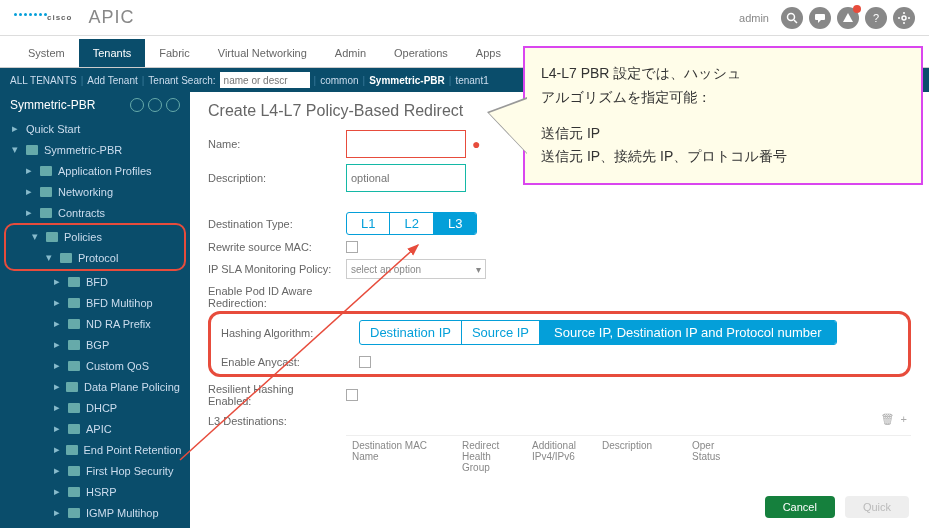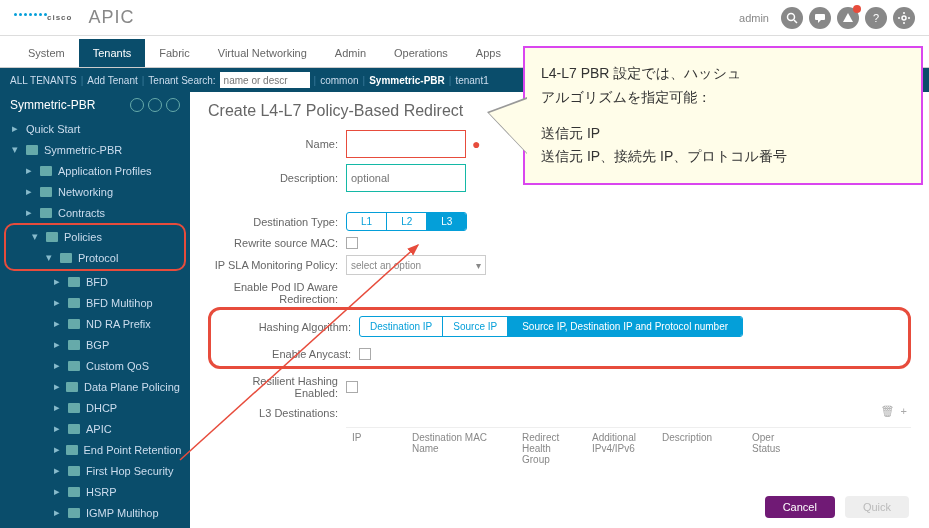--- a/index.html
+++ b/index.html
@@ -33,41 +33,41 @@
 .sb-item.l1{padding-left:12px}
 .sb-item.l2{padding-left:26px}
 .sb-item.l3{padding-left:40px}
 .sb-item.l4{padding-left:54px}
 .chev{width:8px;display:inline-block;color:#8bc}
 .folder-icon{width:12px;height:10px;background:#6aa;display:inline-block;border-radius:1px;flex-shrink:0}
 .box-policies{border:2px solid #e74c3c;border-radius:10px;margin:0 4px;padding:1px 0}
 .content{flex:1;padding:10px 18px;position:relative;color:#555}
 .content h2{font-size:16px;font-weight:400;color:#666;margin-bottom:10px}
 .form-row{display:flex;align-items:center;margin-bottom:6px}
-.form-row label{width:130px;text-align:right;margin-right:8px;font-size:11px;color:#666}
+.form-row label{width:130px;margin-right:8px;font-size:11px;color:#666}
 .form-row input[type=text]{height:28px;border:1px solid #14b8a6;padding:12px 4px;font-size:11px;width:120px}
 .form-row input.req{border-color:#e74c3c}
 .req-dot{color:#e74c3c;margin-left:6px;font-size:14px}
 .seg-group{display:flex;border:1px solid #049fd9;border-radius:3px;overflow:hidden}
-.seg{padding:3px 14px;font-size:10px;color:#049fd9;border-right:1px solid #049fd9;cursor:pointer}
+.seg{padding:3px 14px;font-size:13px;color:#049fd9;border-right:1px solid #049fd9;cursor:pointer}
 .seg:last-child{border-right:none}
 .seg.active{background:#049fd9;color:#fff}
 .chk{width:12px;height:12px;border:1px solid #aaa}
 .sel{height:20px;border:1px solid #ccc;width:140px;font-size:10px;color:#888;padding:0 4px;display:flex;align-items:center;justify-content:space-between}
 .hash-box{border:3px solid #e74c3c;border-radius:12px;padding:6px 10px;margin:2px 0 6px 0}
 .hash-box .form-row{margin-bottom:11px}
 .hash-seg{display:flex;border:1px solid #049fd9;border-radius:3px;overflow:hidden}
 .hash-seg .seg{padding:4px 10px}
 .hash-seg .seg.wide{padding:4px 14px}
 .table-area{margin-top:4px}
 .table-header{display:flex;padding:4px 0;border-top:1px solid #eee;font-size:10px;color:#888}
 .th{padding:0 6px}
 .actions{position:absolute;bottom:10px;right:20px;display:flex;gap:10px}
 .btn{padding:5px 18px;border-radius:4px;font-size:11px;border:none;cursor:pointer}
-.btn-cancel{background:#701a75;color:#fff}
+.btn-cancel{background:#15803d;color:#fff}
 .btn-submit{background:#eee;color:#bbb}
 .table-icons{position:absolute;right:4px;display:flex;gap:6px;color:#aaa}
 .callout{position:absolute;top:46px;right:6px;width:400px;background:#fffde9;border:2px solid #d946ef;padding:14px 16px;font-size:14px;line-height:1.7;z-index:10;color:#333}
 .callout-tail{position:absolute;left:-36px;bottom:30px;width:0;height:0;border-top:14px solid transparent;border-bottom:40px solid transparent;border-right:38px solid #fffde9}
 .callout-tail-border{position:absolute;left:-38px;bottom:29px;width:0;height:0;border-top:15px solid transparent;border-bottom:42px solid transparent;border-right:40px solid #999;z-index:-1}
 .arrow-line{position:absolute;pointer-events:none;z-index:5}
 </style>
 </head>
 <body>
 
@@ -325,21 +325,20 @@
       <div style="flex:1;position:relative;height:16px">
         <div class="table-icons">
             <span>🗑</span>
             <span>+</span>
           </div>
       </div>
       </div>
 
     <div class="table-area" style="margin-left:138px">
       <div class="table-header">
-        <div class="th" style="width:60px">IP</div>
         <div class="th" style="width:110px">Destination MAC Name</div>
         <div class="th" style="width:70px">Redirect Health Group</div>
         <div class="th" style="width:70px">Additional IPv4/IPv6</div>
         <div class="th" style="width:90px">Description</div>
         <div class="th" style="width:60px">Oper Status</div>
       </div>
     </div>
 
     <div class="actions">
       <button class="btn btn-cancel">Cancel</button>

